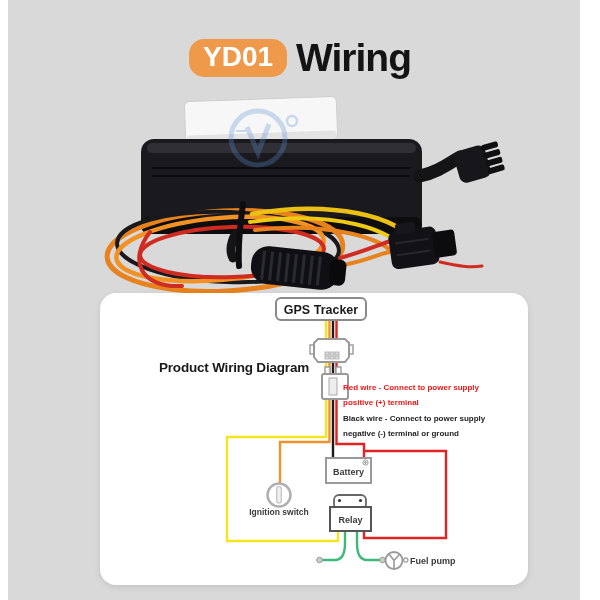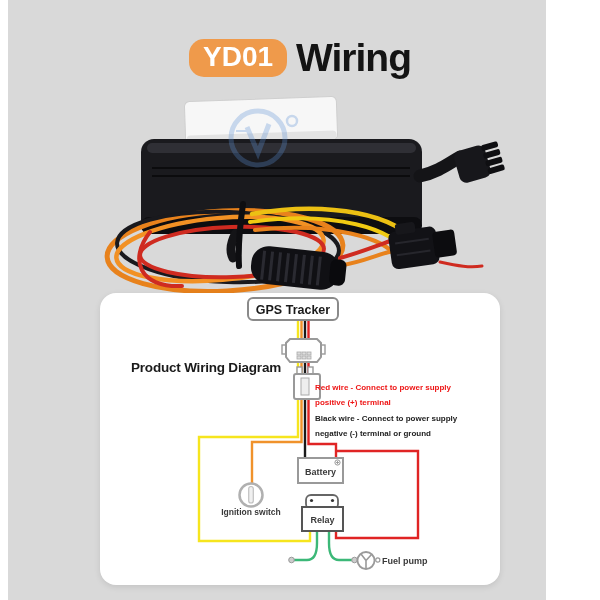--- a/index.html
+++ b/index.html
@@ -1,26 +1,26 @@
 <!DOCTYPE html>
 <html><head>
 <meta charset="utf-8">
 <style>
   html,body{margin:0;padding:0;background:#ffffff;}
-  .stage{position:relative;width:546px;height:600px;background:#ffffff;overflow:hidden;
+  .stage{position:relative;width:600px;height:600px;background:#ffffff;overflow:hidden;
          font-family:"Liberation Sans",sans-serif;}
   .gray-bg{position:absolute;left:8px;top:0;width:572px;height:600px;background:#d9d9d9;}
   .header{position:absolute;left:0;top:36px;width:600px;display:flex;justify-content:center;
           align-items:center;gap:9px;}
   .badge{display:inline-block;background:#ef9a4b;color:#ffffff;font-size:28px;font-weight:bold;
          padding:3px 14px 5px 14px;border-radius:15px;line-height:1.1;}
   .title{font-size:39px;font-weight:bold;color:#141414;letter-spacing:-1px;text-align:right;}
   .photo-svg{position:absolute;left:0;top:0;width:600px;height:600px;pointer-events:none;}
   .panel{position:absolute;left:100px;top:293px;width:400px;height:292px;background:#ffffff;
-         border-radius:16px;box-shadow:0 2px 6px rgba(0,0,0,0.10);}
+         border-radius:16px;box-shadow:0 2px 6px rgba(0,0,0,0.10);padding-left:28px;}
   .panel svg{display:block;}
   text{font-family:"Liberation Sans",sans-serif;}
 </style>
 </head>
 <body>
 
 <div class="stage">
   <div class="gray-bg"></div>
 
   <div class="header">

